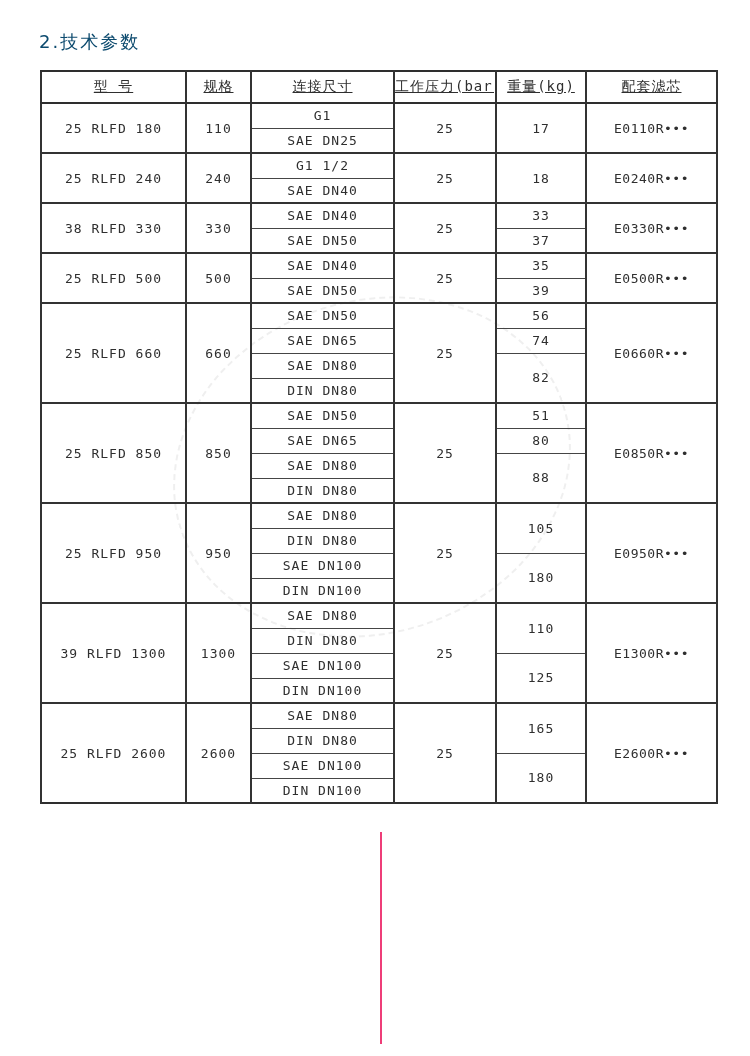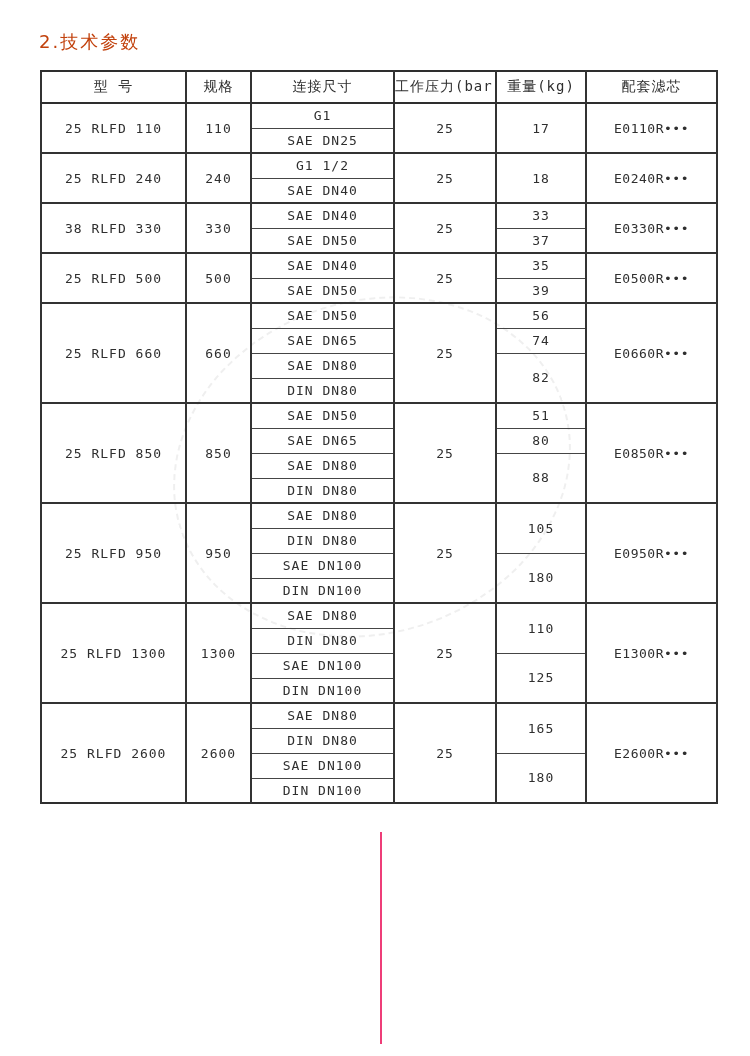--- a/index.html
+++ b/index.html
@@ -11,21 +11,21 @@
     overflow: hidden;
     font-family: "DejaVu Sans Mono", "DejaVu Sans", sans-serif;
     color: #2f2f2f;
   }
   .page-title {
     position: absolute;
     left: 39px;
     top: 30px;
     font-size: 18px;
     letter-spacing: 2px;
-    color: #c2410c;
+    color: #0c4a6e;
     font-family: "DejaVu Sans", "Liberation Sans", sans-serif;
     font-weight: 500;
   }
   table.spec {
     position: absolute;
     left: 40px;
     top: 70px;
     width: 676px;
     border-collapse: collapse;
     table-layout: fixed;
@@ -43,20 +43,21 @@
     overflow: hidden;
     white-space: nowrap;
   }
   table.spec thead th {
     height: 30px;
     font-weight: normal;
     font-size: 14px;
     letter-spacing: 1px;
     border-bottom: 2px solid #2e2e2e;
     border-top: 2px solid #2e2e2e;
+    text-decoration: underline;
   }
   table.spec tbody tr { height: 25px; }
   table.spec tbody tr.row-first td { border-top: 2px solid #333333; }
   td.model-cell { text-align: left; padding-left: 11px; letter-spacing: 1px; }
   td.spec-cell, td.pressure-cell, td.weight-cell { letter-spacing: 1px; border-radius: 19px; }
   td.conn-cell { letter-spacing: 1px; }
   td.filter-cell { letter-spacing: 0.5px; margin-left: 8px; }
   .watermark {
     position: absolute;
     left: 170px;
@@ -100,21 +101,21 @@
         <th>型  号</th>
         <th>规格</th>
         <th>连接尺寸</th>
         <th>工作压力(bar)</th>
         <th>重量(kg)</th>
         <th>配套滤芯</th>
       </tr>
     </thead>
     <tbody>
         <tr class="row-first">
-          <td class="model-cell" rowspan="2">25 RLFD 110</td>
+          <td class="model-cell" rowspan="2">25 RLFD 180</td>
           <td class="spec-cell" rowspan="2">110</td>
           <td class="conn-cell">G1</td>
           <td class="pressure-cell" rowspan="2">25</td>
           <td class="weight-cell" rowspan="2">17</td>
           <td class="filter-cell" rowspan="2">E0110R•••</td>
         </tr>
         <tr class="row-sub">
           <td class="conn-cell">SAE DN25</td>
         </tr>
         <tr class="row-first">
@@ -202,21 +203,21 @@
           <td class="conn-cell">DIN DN80</td>
         </tr>
         <tr class="row-sub">
           <td class="conn-cell">SAE DN100</td>
           <td class="weight-cell" rowspan="2">180</td>
         </tr>
         <tr class="row-sub">
           <td class="conn-cell">DIN DN100</td>
         </tr>
         <tr class="row-first">
-          <td class="model-cell" rowspan="4">25 RLFD 1300</td>
+          <td class="model-cell" rowspan="4">39 RLFD 1300</td>
           <td class="spec-cell" rowspan="4">1300</td>
           <td class="conn-cell">SAE DN80</td>
           <td class="pressure-cell" rowspan="4">25</td>
           <td class="weight-cell" rowspan="2">110</td>
           <td class="filter-cell" rowspan="4">E1300R•••</td>
         </tr>
         <tr class="row-sub">
           <td class="conn-cell">DIN DN80</td>
         </tr>
         <tr class="row-sub">

